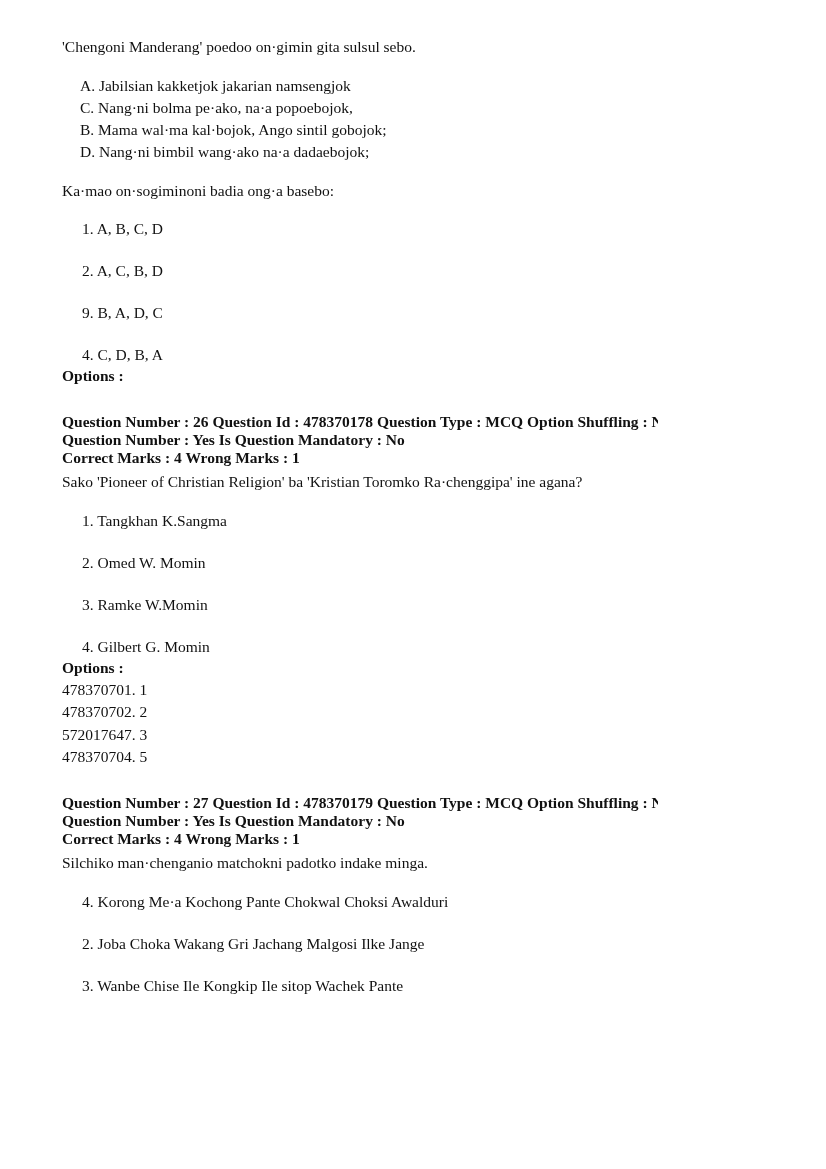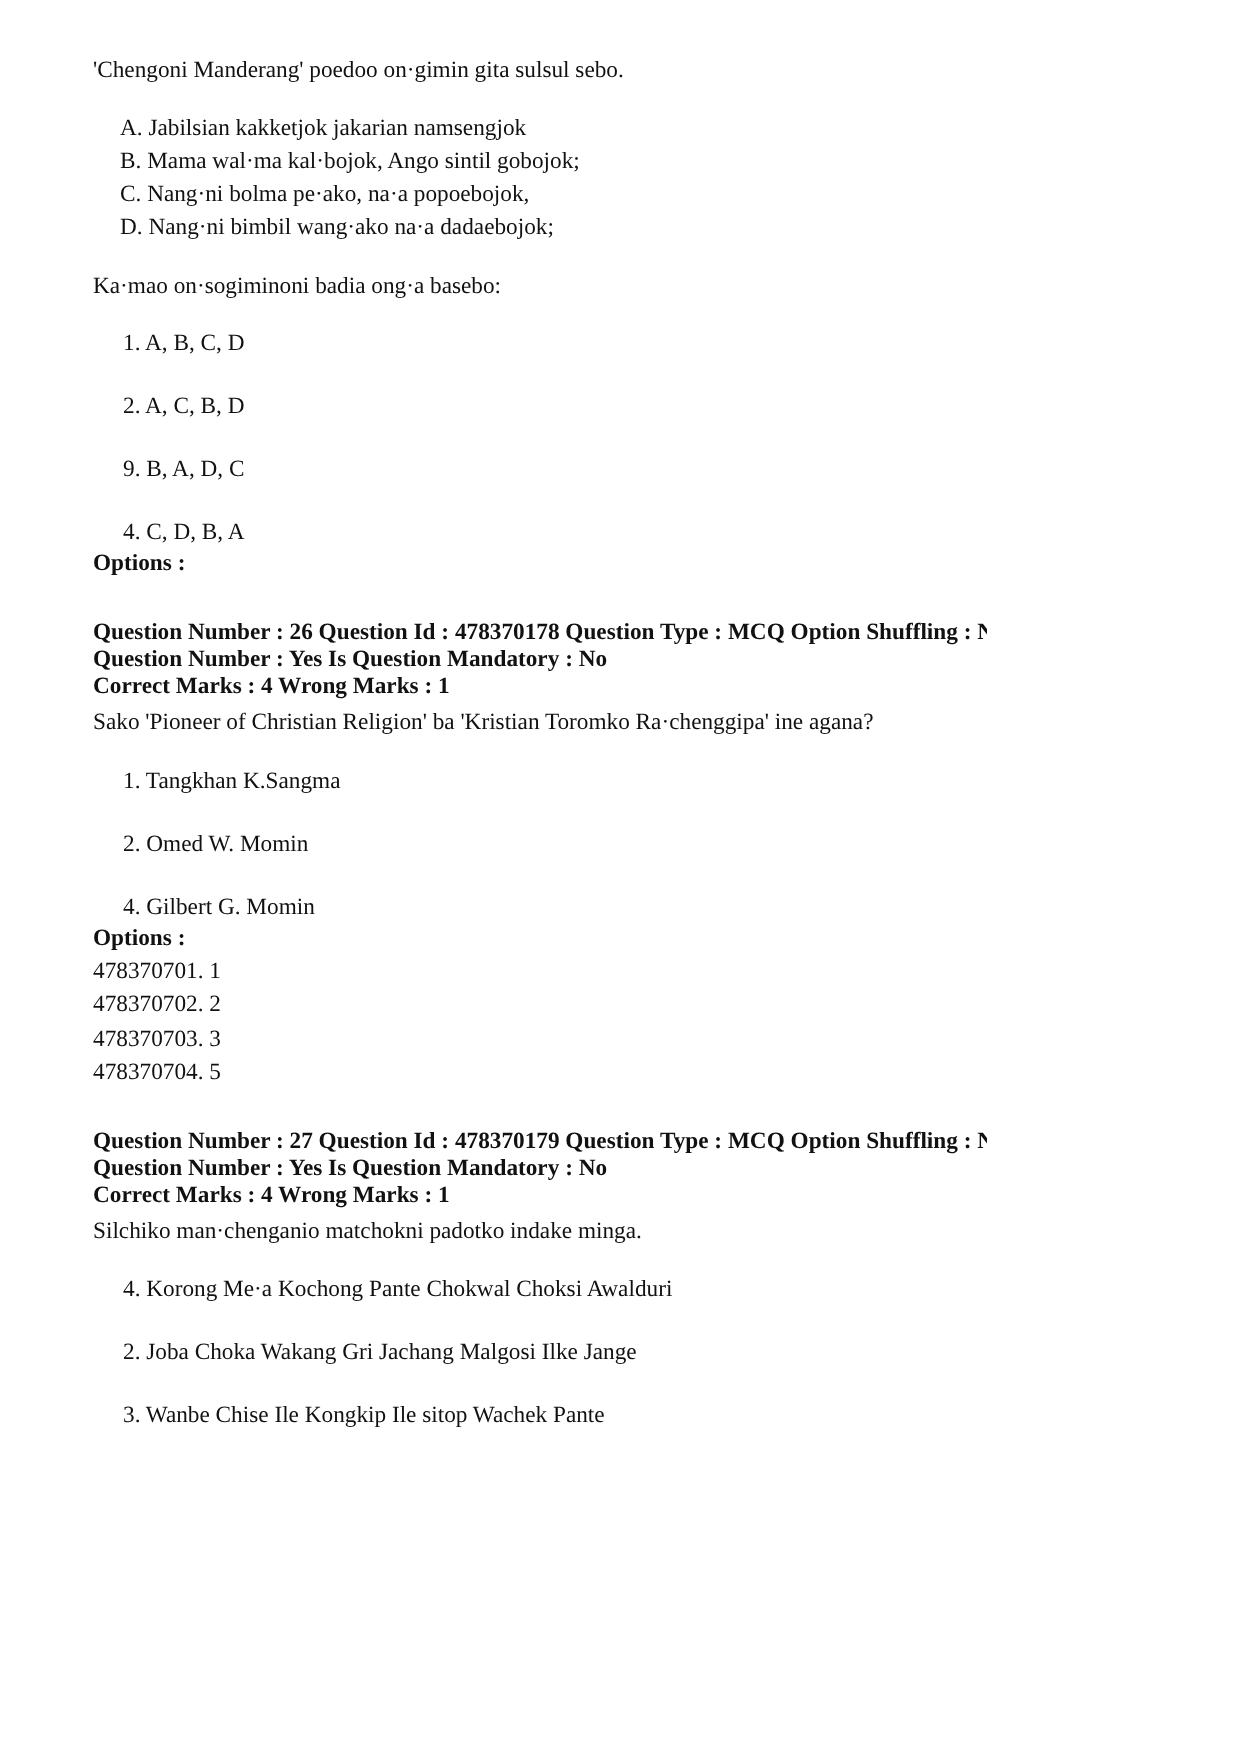--- a/index.html
+++ b/index.html
@@ -74,22 +74,22 @@
 <body>
 
 <div class="page">
   <div class="content">
 
     <section>
       <p class="q-text">'Chengoni Manderang' poedoo on·gimin gita sulsul sebo.</p>
 
       <div>
         <p class="lettered-option">A. Jabilsian kakketjok jakarian namsengjok</p>
+        <p class="lettered-option">C. Nang·ni bolma pe·ako, na·a popoebojok,</p>
         <p class="lettered-option">B. Mama wal·ma kal·bojok, Ango sintil gobojok;</p>
-        <p class="lettered-option">C. Nang·ni bolma pe·ako, na·a popoebojok,</p>
         <p class="lettered-option">D. Nang·ni bimbil wang·ako na·a dadaebojok;</p>
       </div>
 
       <p class="prompt">Ka·mao on·sogiminoni badia ong·a basebo:</p>
 
       <div class="numbered">
         <p class="num-option">1. A, B, C, D</p>
         <p class="num-option">2. A, C, B, D</p>
         <p class="num-option">9. B, A, D, C</p>
         <p class="num-option">4. C, D, B, A</p>
@@ -99,28 +99,29 @@
     </section>
 
     <section class="question-block">
       <p class="q-header">Question Number : 26 Question Id : 478370178 Question Type : MCQ Option Shuffling : No Display Question Number : Yes Is Question Mandatory : No</p>
       <p class="q-marks">Correct Marks : 4 Wrong Marks : 1</p>
       <p class="q-body-text">Sako 'Pioneer of  Christian Religion' ba  'Kristian Toromko Ra·chenggipa' ine agana?</p>
 
       <div class="numbered">
         <p class="num-option">1. Tangkhan K.Sangma</p>
         <p class="num-option">2. Omed W. Momin</p>
+        <p class="num-option">3. Ramke W.Momin</p>
         <p class="num-option">4. Gilbert G. Momin</p>
       </div>
 
       <p class="options-label">Options :</p>
       <div class="option-ids">
         <p>478370701. 1</p>
         <p>478370702. 2</p>
-        <p>478370703. 3</p>
+        <p>572017647. 3</p>
         <p>478370704. 5</p>
       </div>
     </section>
 
     <section class="question-block">
       <p class="q-header">Question Number : 27 Question Id : 478370179 Question Type : MCQ Option Shuffling : No Display Question Number : Yes Is Question Mandatory : No</p>
       <p class="q-marks">Correct Marks : 4 Wrong Marks : 1</p>
       <p class="q-body-text">Silchiko man·chenganio matchokni padotko indake minga.</p>
 
       <div class="numbered">

